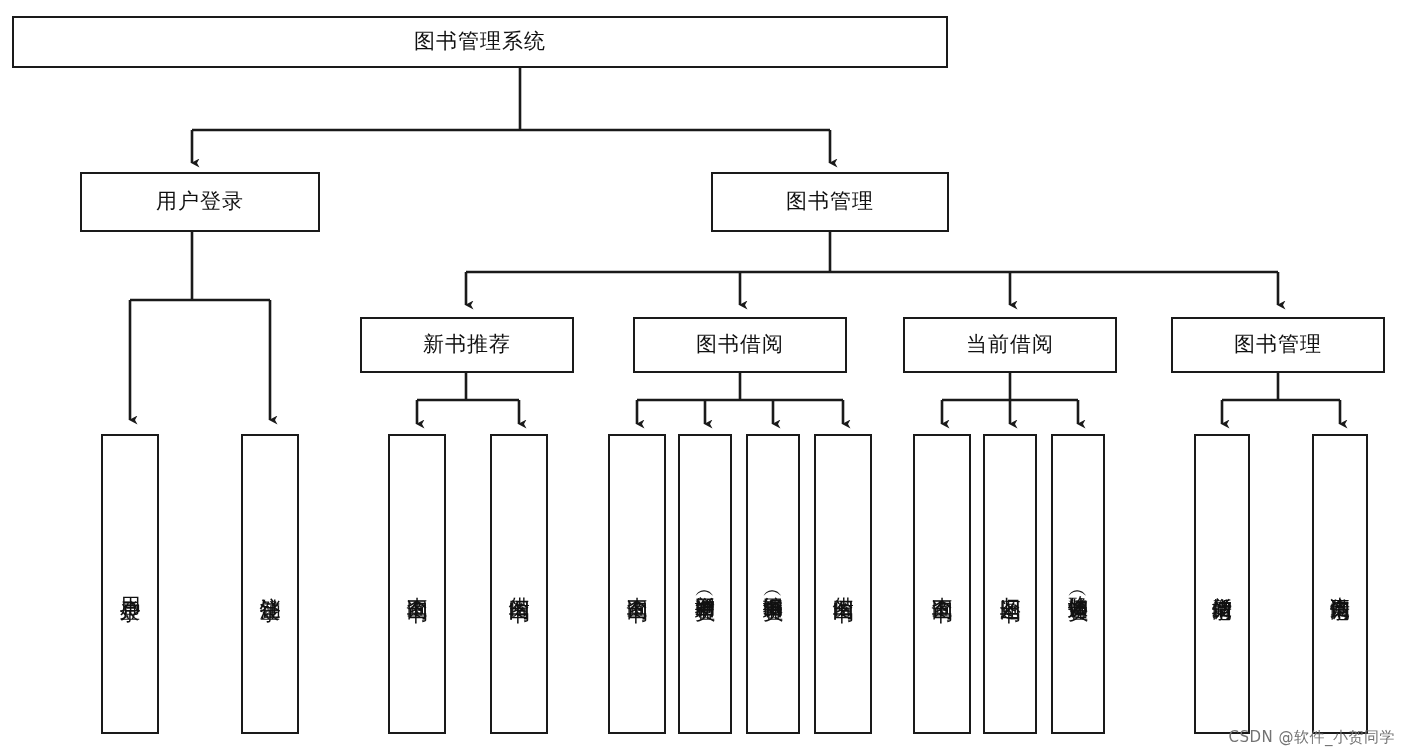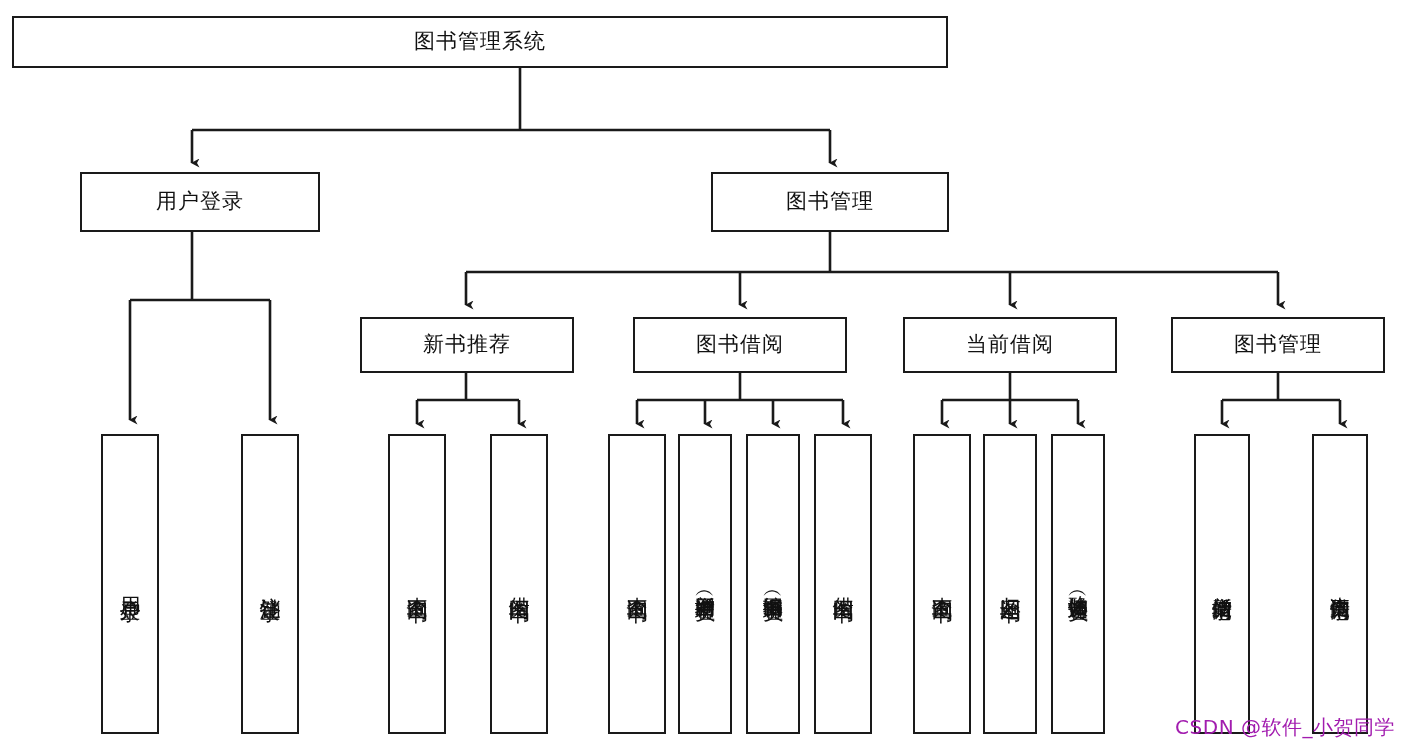--- a/index.html
+++ b/index.html
@@ -50,23 +50,23 @@
     line-height: 1.25;
     padding: 8px 2px;
   }
   .node.vertical.narrow {
     font-size: 20px;
     letter-spacing: 1px;
   }
   .watermark {
     position: absolute;
     right: 10px;
-    bottom: 6px;
-    font-size: 20px;
-    color: #a21caf;
+    bottom: 0;
+    font-size: 15px;
+    color: #737373;
     letter-spacing: 0.5px;
     white-space: nowrap;
   }
 </style>
 </head>
 <body>
 
 <div id="canvas">
 
   <svg class="connectors" viewBox="0 0 1405 747">

